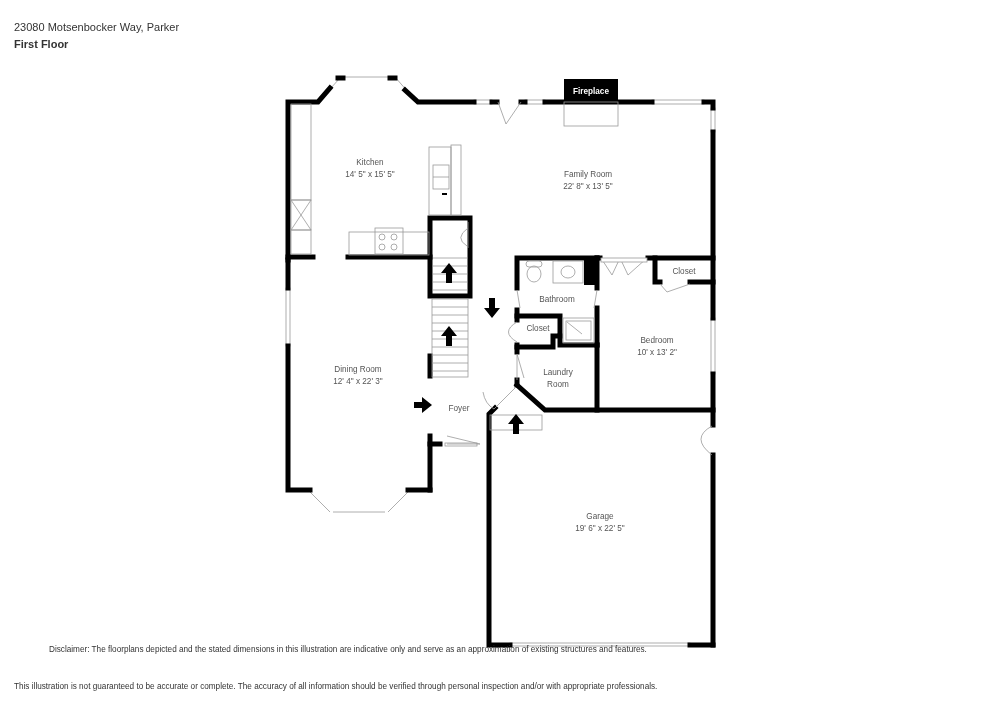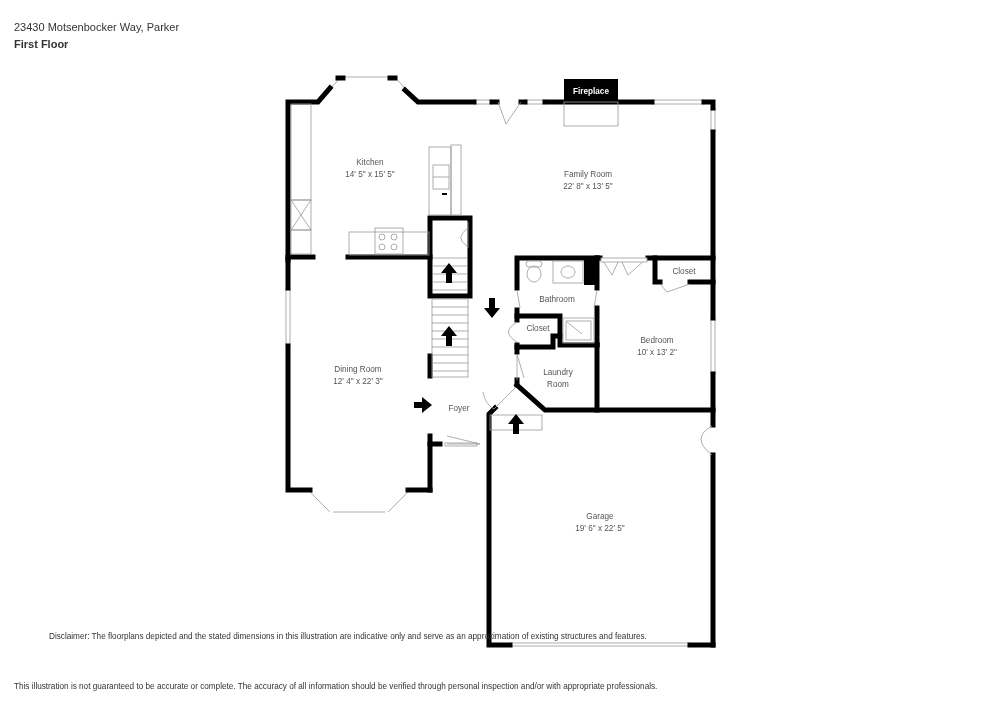--- a/index.html
+++ b/index.html
@@ -1,34 +1,34 @@
 <!DOCTYPE html>
 <html><head>
 <meta charset="utf-8">
 <style>
   html, body { margin: 0; padding: 0; background: #ffffff; }
   body { width: 1000px; height: 707px; position: relative; overflow: hidden; font-family: "Liberation Sans", sans-serif; color: #333; }
   .hdr { position: absolute; left: 14px; font-size: 11px; color: #333; }
   .hdr.addr { top: 21px; }
   .hdr.floor { top: 38px; font-weight: bold; }
   .disc { position: absolute; left: 14px; font-size: 8.2px; color: #333; }
-  .disc.l1 { top: 632px; padding-left: 35px; }
+  .disc.l1 { top: 645px; padding-left: 35px; }
   .disc.l2 { top: 682px; }
   svg { position: absolute; left: 0; top: 0; }
   .room-name { font-size: 8.2px; fill: #555; text-anchor: middle; font-family: "Liberation Sans", sans-serif; }
   .room-dim { font-size: 8.2px; fill: #555; text-anchor: middle; font-family: "Liberation Sans", sans-serif; }
   .fp-label { font-size: 8.2px; fill: #fff; text-anchor: middle; font-weight: bold; font-family: "Liberation Sans", sans-serif; }
   .wall { stroke: #000; stroke-width: 5; fill: none; stroke-linecap: square; }
   .thin { stroke: #999; stroke-width: 0.8; fill: none; }
   .win { stroke: #999; stroke-width: 0.8; fill: #fff; }
 </style>
 </head>
 <body>
 
-<div class="hdr addr">23430 Motsenbocker Way, Parker</div>
+<div class="hdr addr">23080 Motsenbocker Way, Parker</div>
 <div class="hdr floor">First Floor</div>
 
 <svg width="1000" height="707" viewBox="0 0 1000 707">
 
   <g>
 
     <line x1="320" y1="100" x2="340" y2="78" class="win" stroke-width="3"></line>
     <line x1="340" y1="77" x2="392" y2="77" class="win" stroke-width="3"></line>
     <line x1="395" y1="77" x2="415" y2="100" class="win" stroke-width="3"></line>
 

